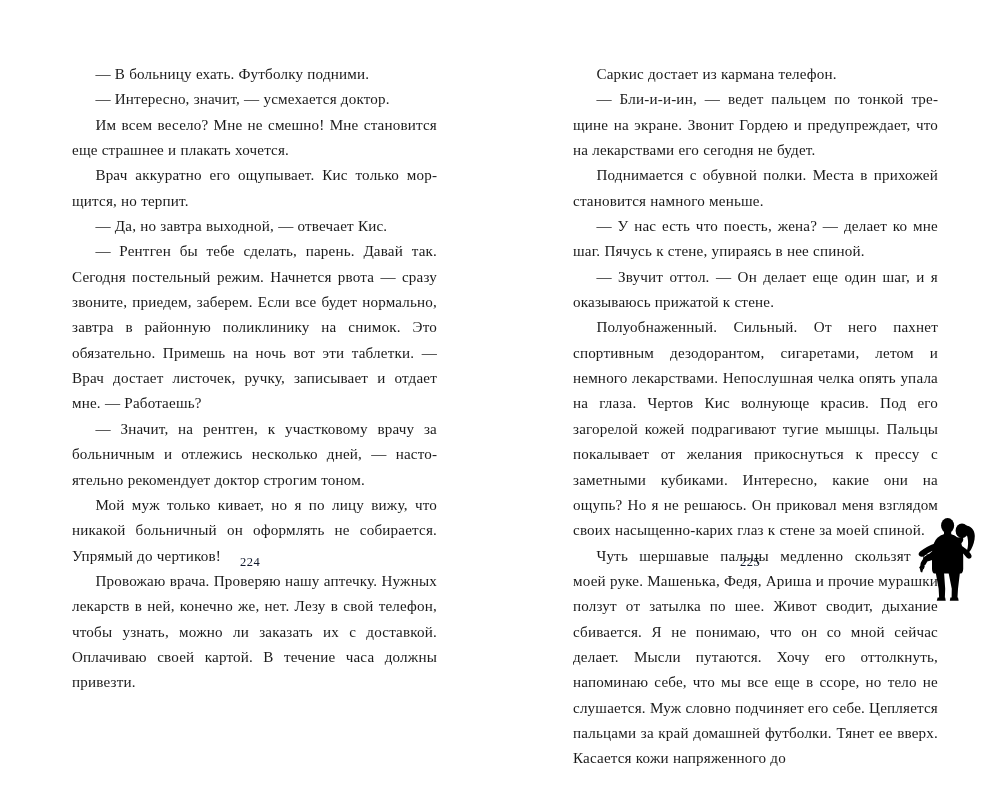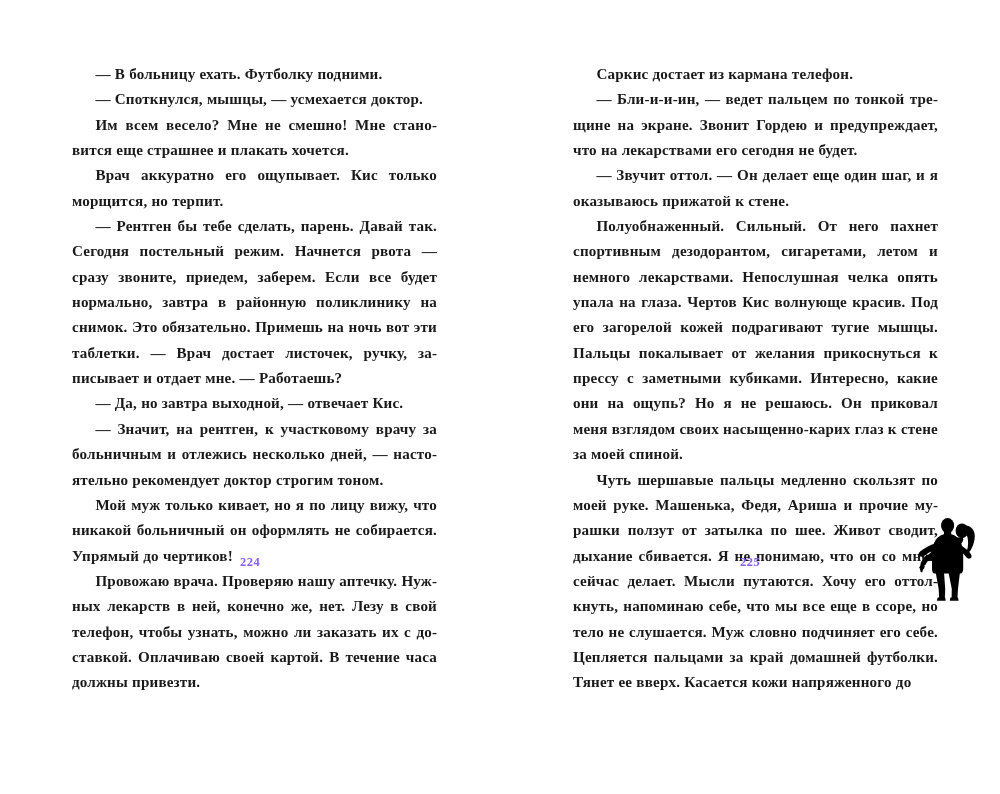--- a/index.html
+++ b/index.html
@@ -23,21 +23,20 @@
     display: flex;
     background: #ffffff;
   }
 
   .page {
     position: relative;
     width: 500px;
     height: 606px;
     box-sizing: border-box;
     background: #ffffff;
-    font-weight: bold;
   }
 
   .page-left  { padding: 62px 63px 0 72px; }
   .page-right { padding: 62px 62px 2px 73px; }
 
   .text-block {
     width: 100%;
   }
 
   p.para {
@@ -58,21 +57,21 @@
   }
 
   .folio {
     position: absolute;
     bottom: 36px;
     left: 0;
     width: 100%;
     text-align: center;
     font-size: 12.5px;
     letter-spacing: 0.04em;
-    color: #8b5cf6;
+    color: #0f172a;
   }
   .page-left  .folio { padding-right: 40px; }
   .page-right .folio { padding-right: 6px; }
 
   .emblem {
     position: absolute;
     right: 6px;
     bottom: 2px;
     width: 96px;
     height: 96px;
@@ -81,36 +80,38 @@
   .emblem svg { display: block; width: 100%; height: 100%; }
 </style>
 </head>
 <body>
 
 <div class="spread">
 
   <div class="page page-left">
     <div class="text-block">
       <p class="para">— В больницу ехать. Футболку подними.</p>
-      <p class="para">— Споткнулся, мышцы, — усмехается доктор.</p>
+      <p class="para">— Интересно, значит, — усмехается доктор.</p>
       <p class="para">Им всем весело? Мне не смешно! Мне стано­вится еще страшнее и плакать хочется.</p>
       <p class="para">Врач аккуратно его ощупывает. Кис только мор­щится, но терпит.</p>
+      <p class="para">— Да, но завтра выходной, — отвечает Кис.</p>
       <p class="para">— Рентген бы тебе сделать, парень. Давай так. Сегодня постельный режим. Начнется рвота — сразу звоните, приедем, заберем. Если все будет нормально, завтра в районную поликлинику на снимок. Это обязательно. Примешь на ночь вот эти таблетки. — Врач достает листочек, ручку, за­писывает и отдает мне. — Работаешь?</p>
-      <p class="para">— Да, но завтра выходной, — отвечает Кис.</p>
       <p class="para">— Значит, на рентген, к участковому врачу за больничным и отлежись несколько дней, — насто­ятельно рекомендует доктор строгим тоном.</p>
       <p class="para">Мой муж только кивает, но я по лицу вижу, что никакой больничный он оформлять не собира­ется. Упрямый до чертиков!</p>
       <p class="para">Провожаю врача. Проверяю нашу аптечку. Нуж­ных лекарств в ней, конечно же, нет. Лезу в свой телефон, чтобы узнать, можно ли заказать их с до­ставкой. Оплачиваю своей картой. В течение часа должны привезти.</p>
     </div>
     <div class="folio">224</div>
   </div>
 
   <div class="page page-right">
     <div class="text-block">
       <p class="para">Саркис достает из кармана телефон.</p>
       <p class="para">— Бли-и-и-ин, — ведет пальцем по тонкой тре­щине на экране. Звонит Гордею и предупреждает, что на лекарствами его сегодня не будет.</p>
+      <p class="para">Поднимается с обувной полки. Места в прихо­жей становится намного меньше.</p>
+      <p class="para">— У нас есть что поесть, жена? — делает ко мне шаг. Пячусь к стене, упираясь в нее спиной.</p>
       <p class="para">— Звучит оттол. — Он делает еще один шаг, и я оказываюсь прижатой к стене.</p>
       <p class="para">Полуобнаженный. Сильный. От него пахнет спортивным дезодорантом, сигаретами, летом и немного лекарствами. Непослушная челка опять упала на глаза. Чертов Кис волнующе красив. Под его загорелой кожей подрагивают тугие мышцы. Пальцы покалывает от желания прикоснуться к прессу с заметными кубиками. Интересно, ка­кие они на ощупь? Но я не решаюсь. Он прико­вал меня взглядом своих насыщенно-карих глаз к стене за моей спиной.</p>
       <p class="para">Чуть шершавые пальцы медленно скользят по моей руке. Машенька, Федя, Ариша и прочие му­рашки ползут от затылка по шее. Живот сводит, дыхание сбивается. Я не понимаю, что он со мной сейчас делает. Мысли путаются. Хочу его оттол­кнуть, напоминаю себе, что мы все еще в ссоре, но тело не слушается. Муж словно подчиняет его себе. Цепляется пальцами за край домашней футболки. Тянет ее вверх. Касается кожи напряженного до</p>
     </div>
     <div class="folio">225</div>
 
     <div class="emblem">
       <svg viewBox="0 0 120 120" xmlns="http://www.w3.org/2000/svg" aria-hidden="true">
         <g fill="#000000">
 

